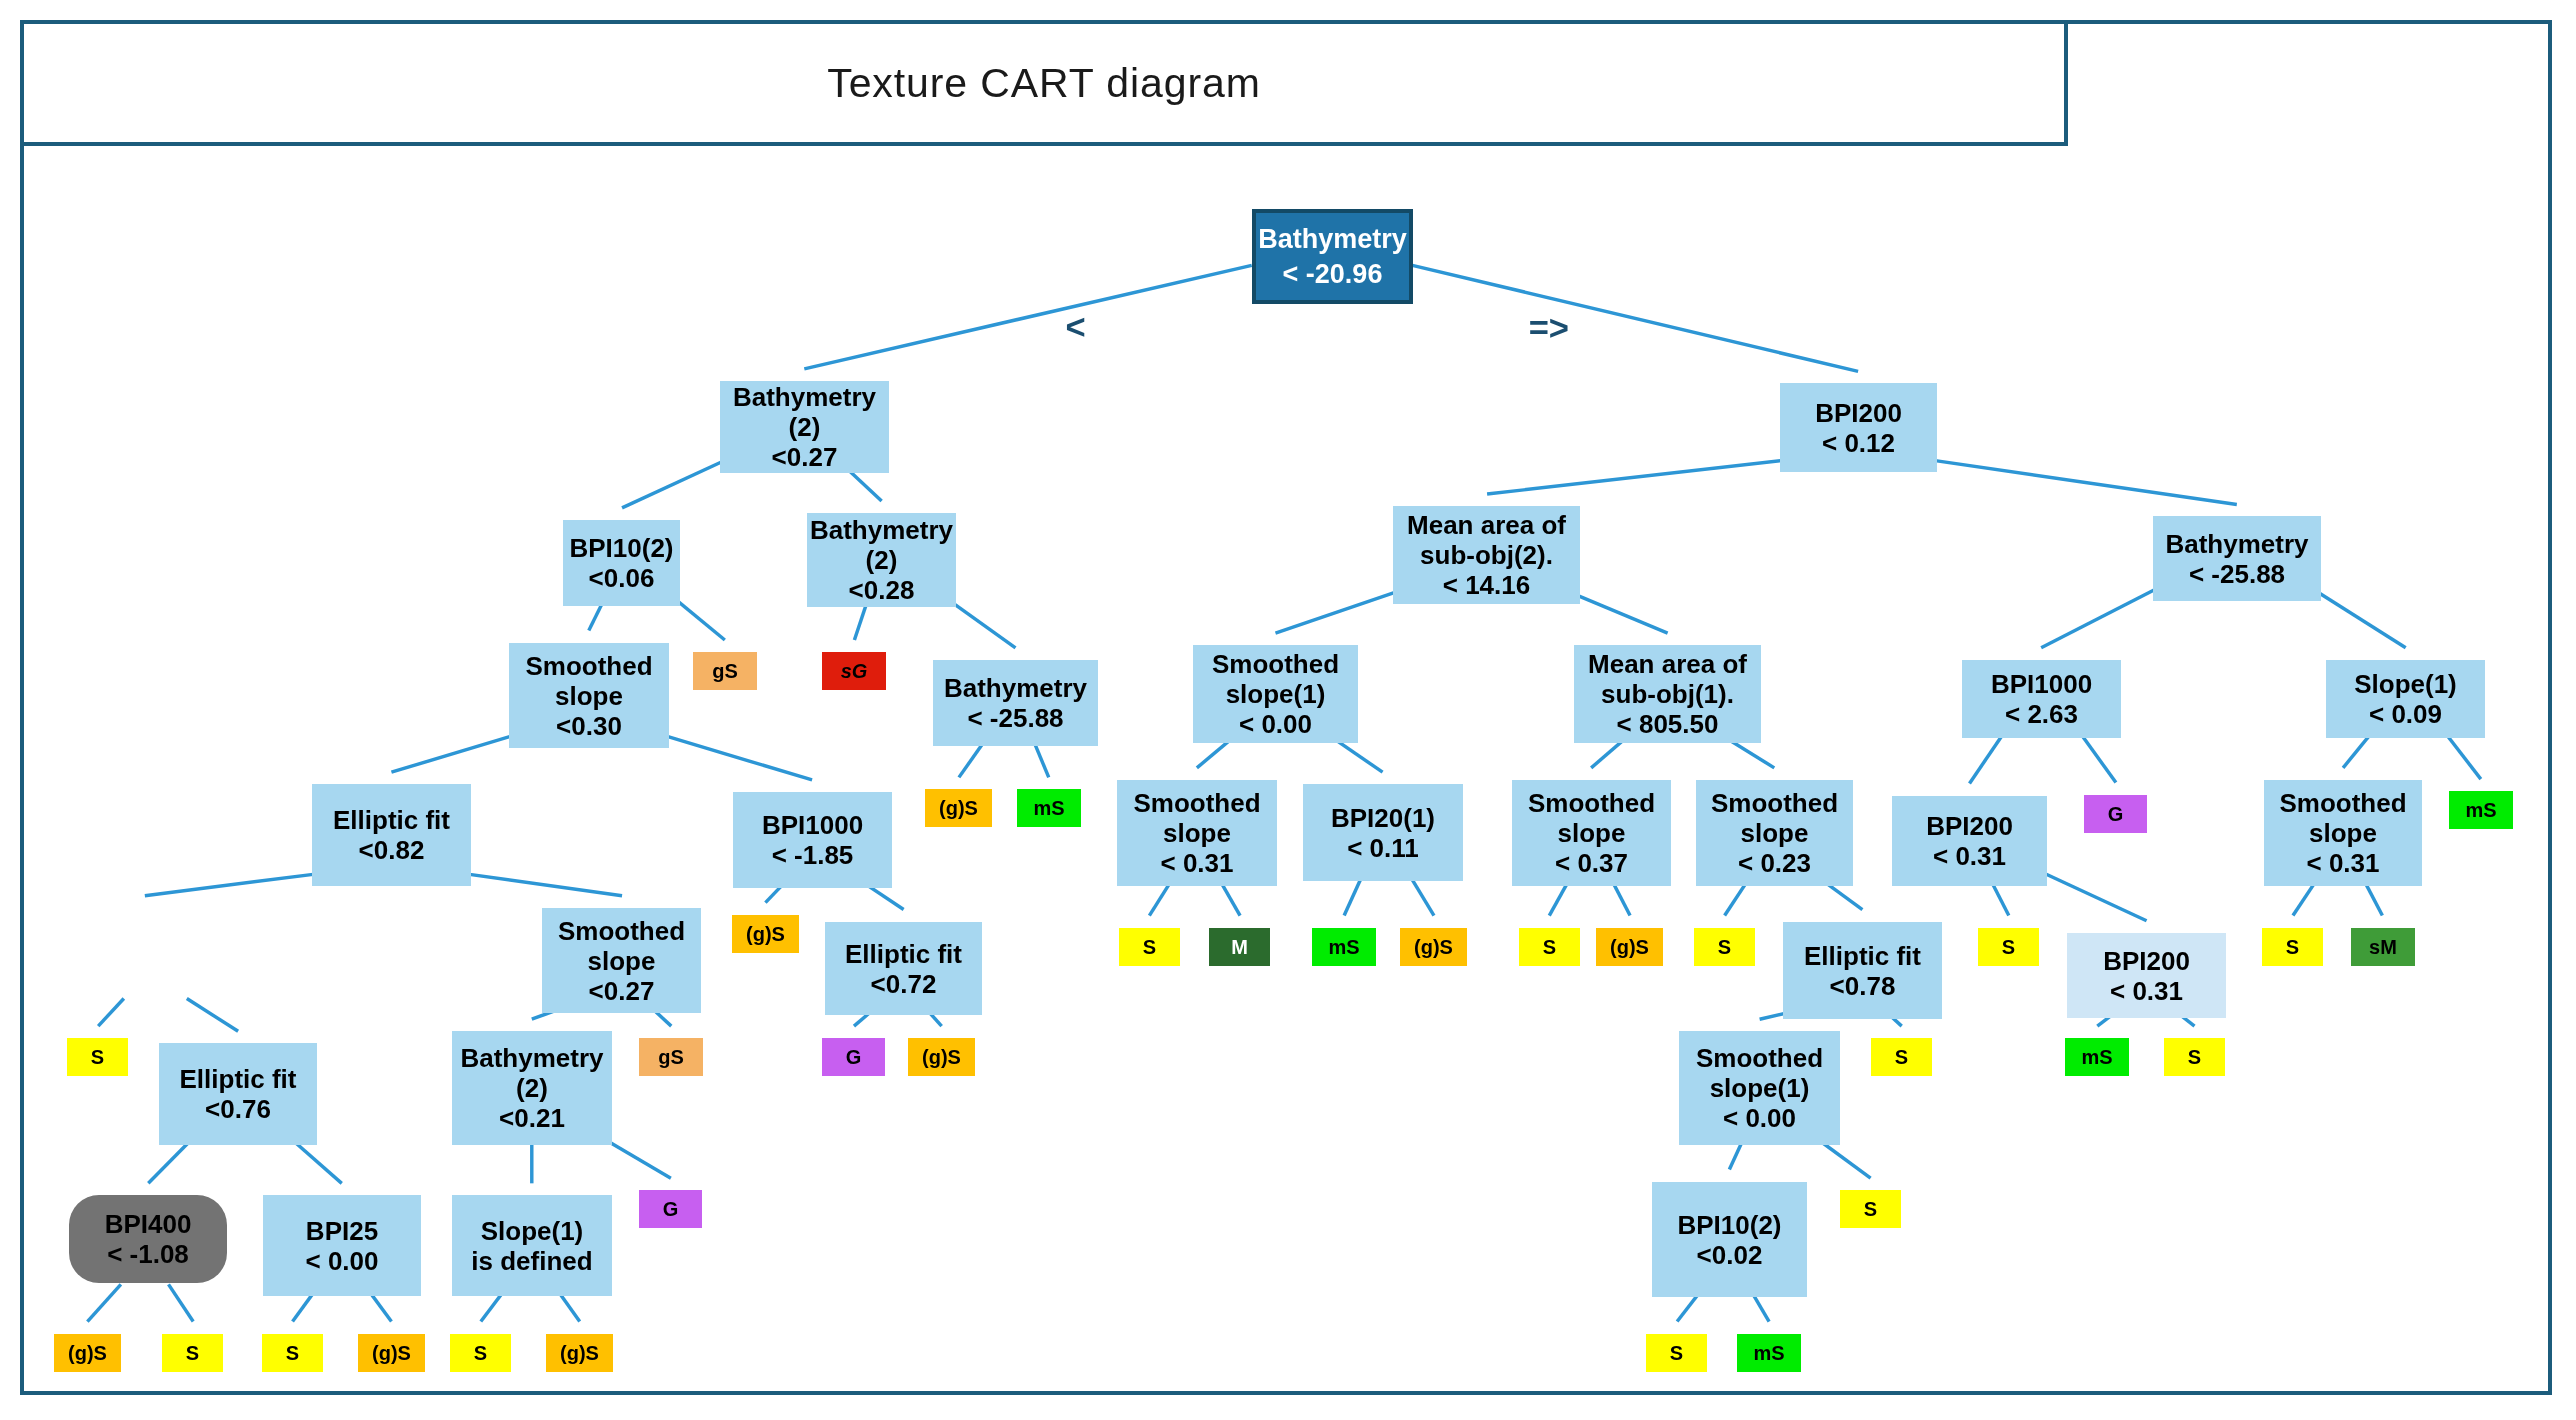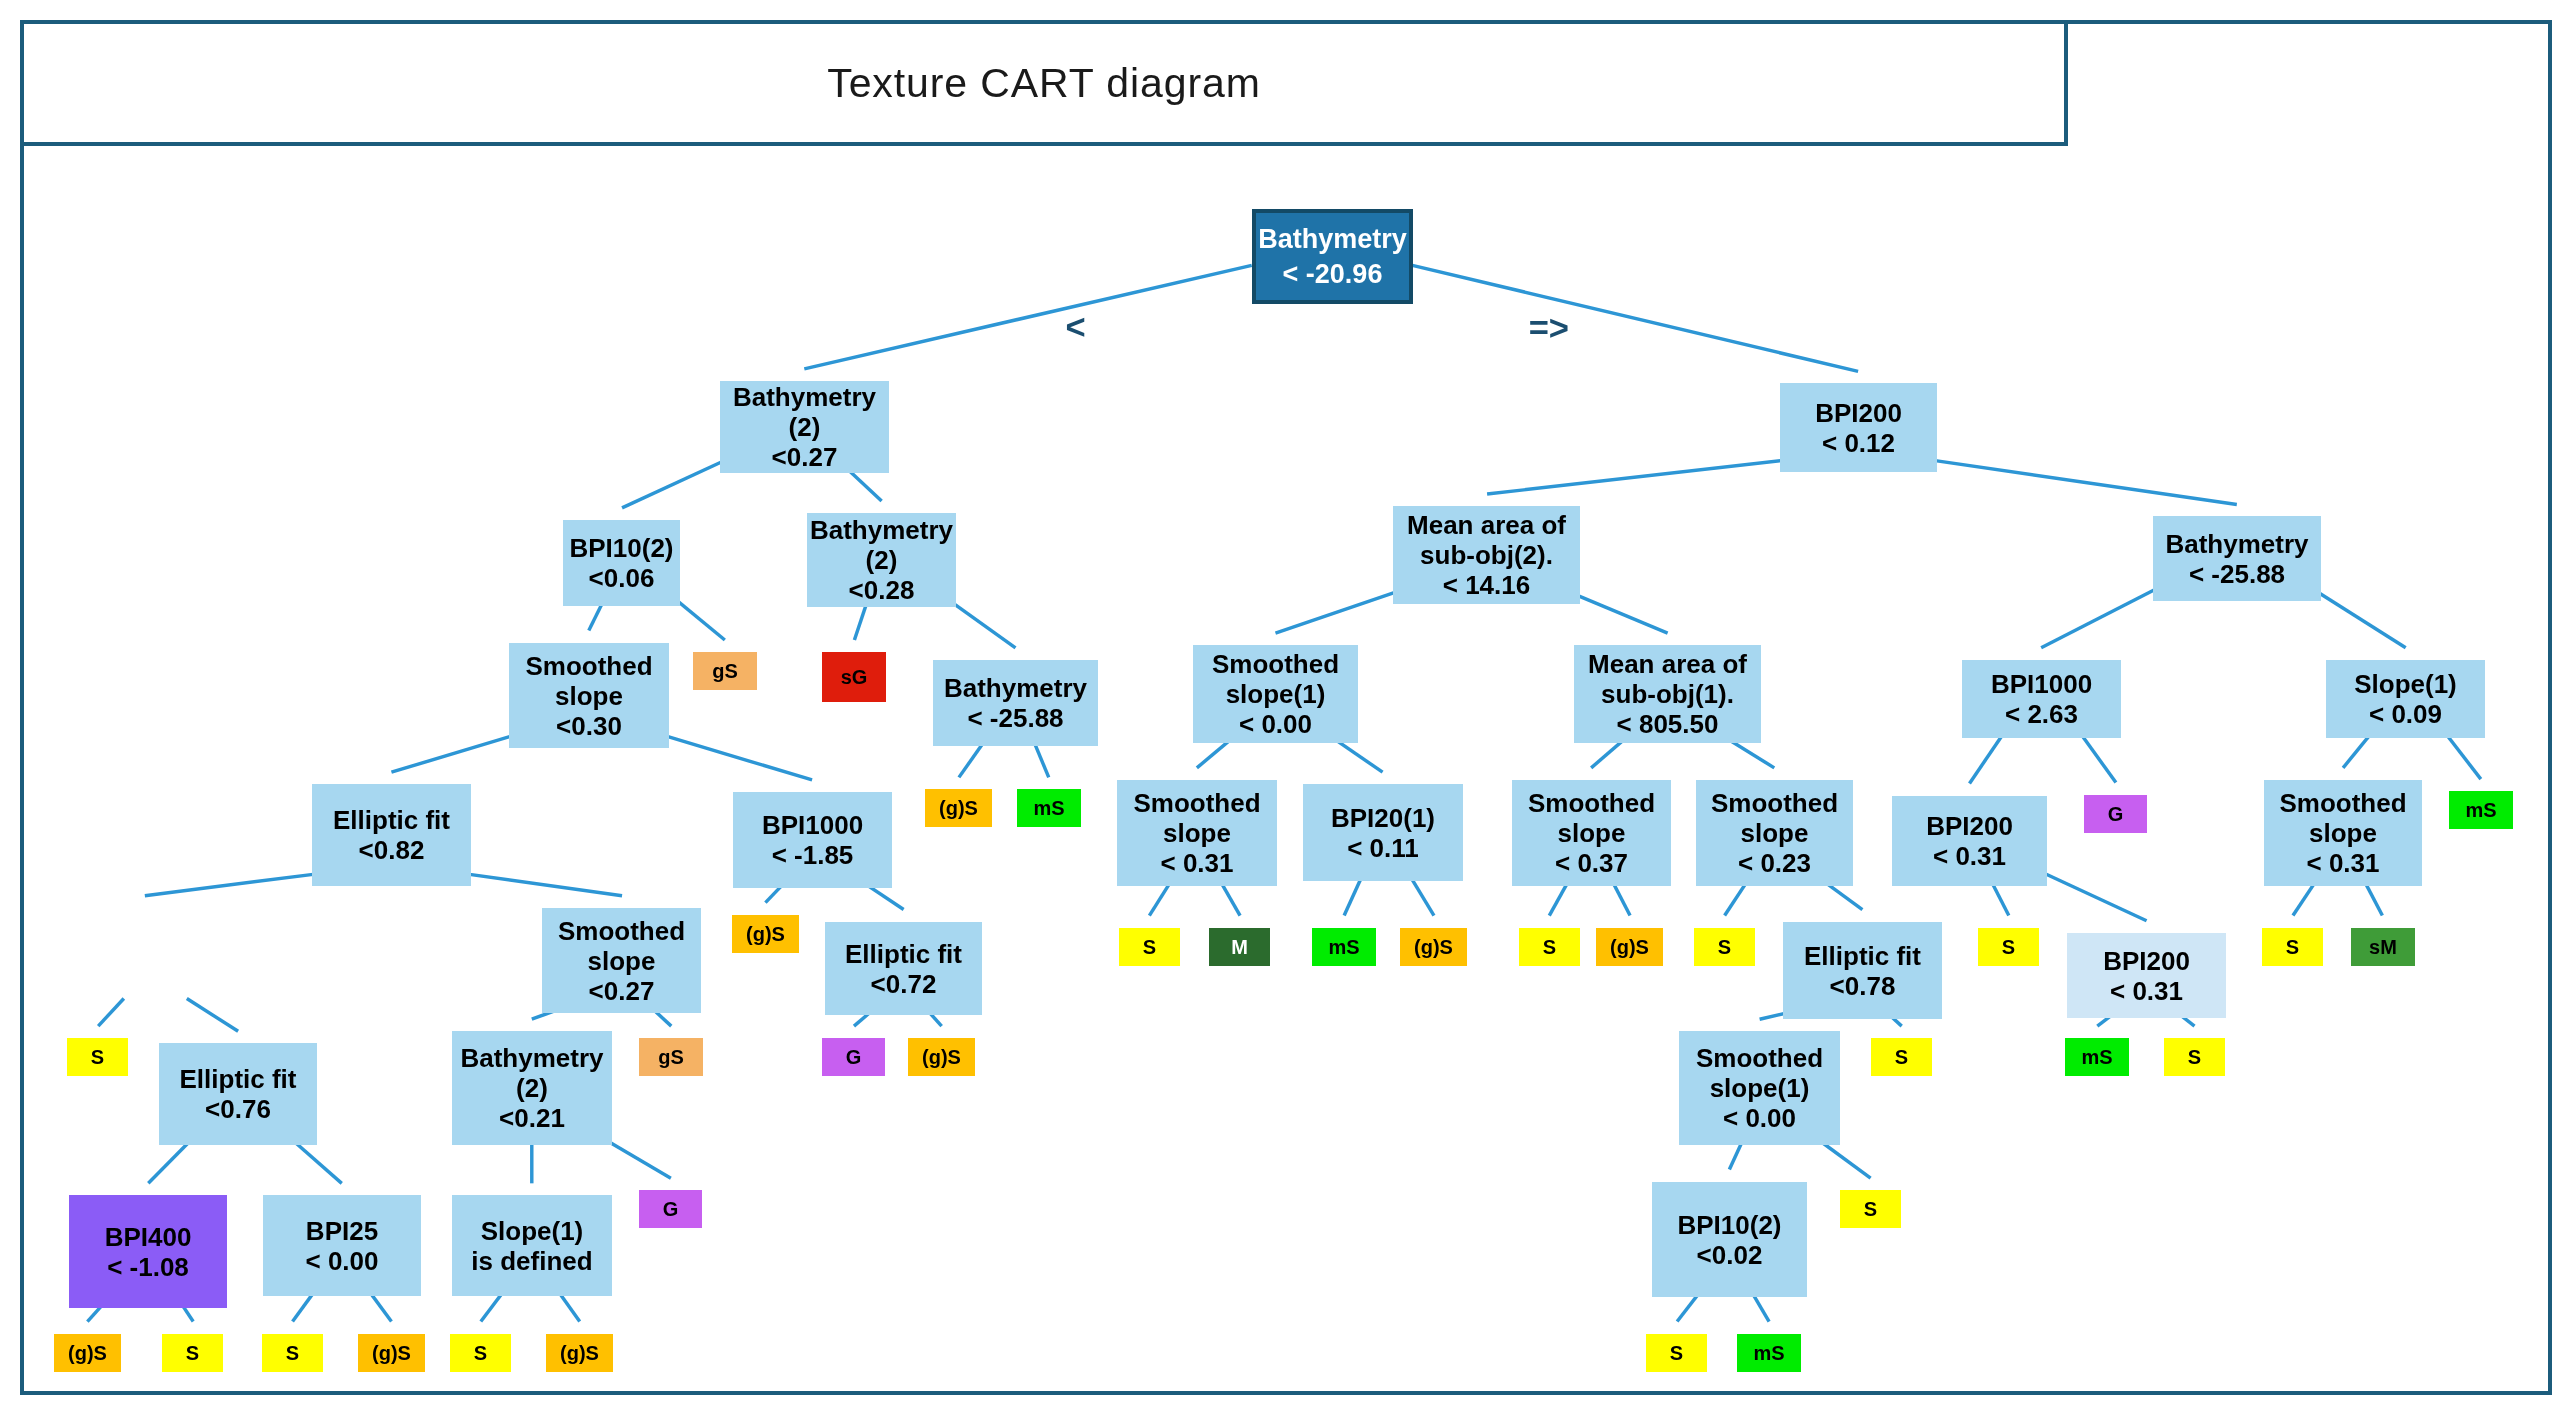--- a/index.html
+++ b/index.html
@@ -228,38 +228,38 @@
     <div class="node internal" style="left: 452px; top: 1019px; width: 160px; height: 114px; background: rgb(167, 215, 240);">
       <div>Bathymetry</div>
       <div>(2)</div>
       <div>&lt;0.21</div>
     </div>
     <div class="node internal" style="left: 1679px; top: 1019px; width: 161px; height: 114px; background: rgb(167, 215, 240);">
       <div>Smoothed</div>
       <div>slope(1)</div>
       <div>&lt; 0.00</div>
     </div>
-    <div class="node internal" style="left: 69px; top: 1183px; width: 158px; height: 113px; background: #8b5cf6;">
+    <div class="node internal" style="left: 69px; top: 1183px; width: 158px; height: 88px; background: #737373; border-radius: 30px;">
       <div>BPI400</div>
       <div>&lt; -1.08</div>
     </div>
     <div class="node internal" style="left: 263px; top: 1183px; width: 158px; height: 101px; background: rgb(167, 215, 240); justify-content: center;">
       <div>BPI25</div>
       <div>&lt; 0.00</div>
     </div>
     <div class="node internal" style="left: 452px; top: 1183px; width: 160px; height: 101px; background: rgb(167, 215, 240);">
       <div>Slope(1)</div>
       <div>is defined</div>
     </div>
     <div class="node internal" style="left: 1652px; top: 1170px; width: 155px; height: 115px; background: rgb(167, 215, 240);">
       <div>BPI10(2)</div>
       <div>&lt;0.02</div>
     </div>
     <div class="node leaf" style="left: 693px; top: 640px; width: 64px; height: 38px; background: rgb(245, 178, 100); color: rgb(0, 0, 0);">gS</div>
-    <div class="node leaf" style="left: 822px; top: 640px; width: 64px; height: 50px; background: rgb(223, 29, 12); color: rgb(0, 0, 0);">sG</div>
+    <div class="node leaf" style="left: 822px; top: 640px; width: 64px; height: 38px; background: rgb(223, 29, 12); color: rgb(0, 0, 0); font-style: italic;">sG</div>
     <div class="node leaf" style="left: 925px; top: 777px; width: 67px; height: 38px; background: rgb(255, 192, 0); color: rgb(0, 0, 0);">(g)S</div>
     <div class="node leaf" style="left: 1017px; top: 777px; width: 64px; height: 38px; background: rgb(0, 236, 0); color: rgb(0, 0, 0);">mS</div>
     <div class="node leaf" style="left: 2084px; top: 783px; width: 63px; height: 38px; background: rgb(199, 95, 240); color: rgb(0, 0, 0);">G</div>
     <div class="node leaf" style="left: 2449px; top: 779px; width: 64px; height: 38px; background: rgb(0, 236, 0); color: rgb(0, 0, 0);">mS</div>
     <div class="node leaf" style="left: 732px; top: 903px; width: 67px; height: 38px; background: rgb(255, 192, 0); color: rgb(0, 0, 0);">(g)S</div>
     <div class="node leaf" style="left: 1119px; top: 916px; width: 61px; height: 38px; background: rgb(255, 255, 0); color: rgb(0, 0, 0);">S</div>
     <div class="node leaf" style="left: 1209px; top: 916px; width: 61px; height: 38px; background: rgb(43, 107, 45); color: rgb(255, 255, 255);">M</div>
     <div class="node leaf" style="left: 1312px; top: 916px; width: 64px; height: 38px; background: rgb(0, 236, 0); color: rgb(0, 0, 0);">mS</div>
     <div class="node leaf" style="left: 1400px; top: 916px; width: 67px; height: 38px; background: rgb(255, 192, 0); color: rgb(0, 0, 0);">(g)S</div>
     <div class="node leaf" style="left: 1519px; top: 916px; width: 61px; height: 38px; background: rgb(255, 255, 0); color: rgb(0, 0, 0);">S</div>

